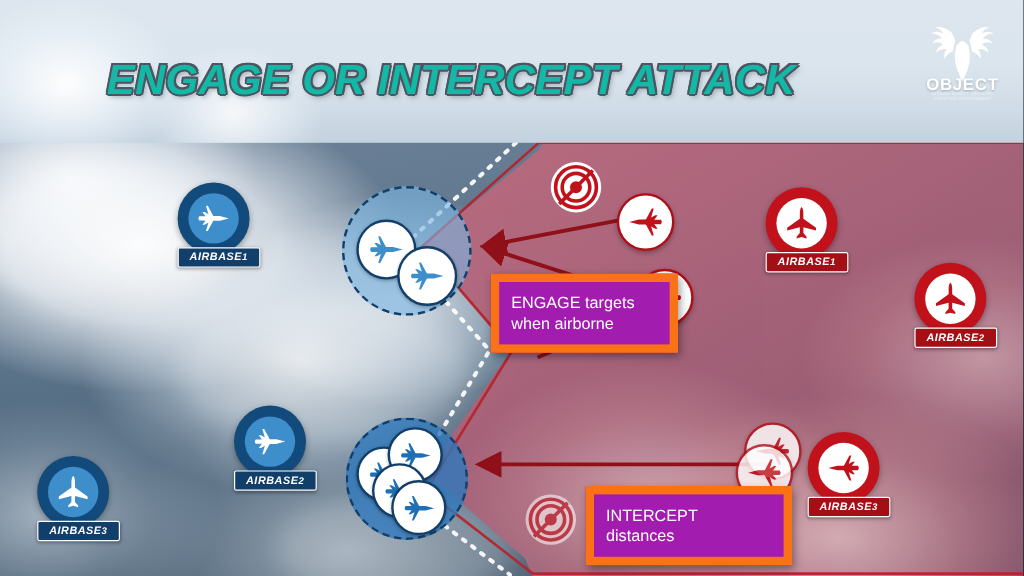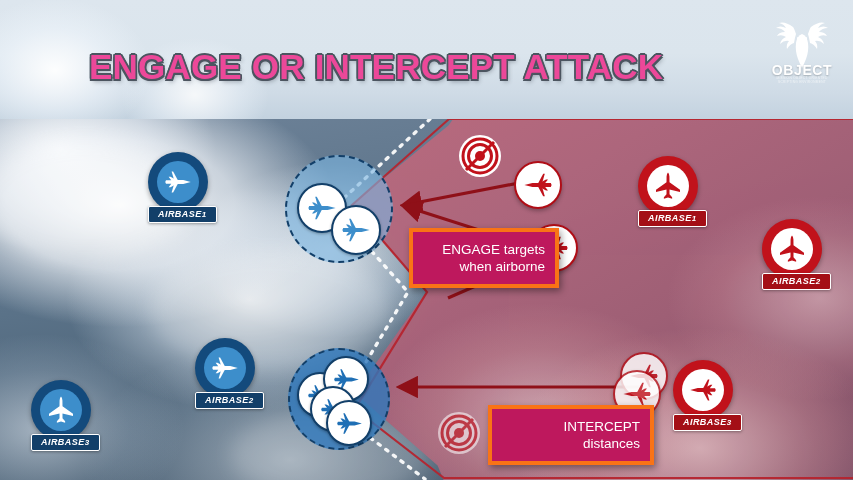--- a/index.html
+++ b/index.html
@@ -32,25 +32,25 @@
   }
 
   
   .header-band{position:absolute;left:0;top:0;width:853px;height:119px;
     background:
       radial-gradient(ellipse 120px 90px at 55px 70px, rgba(255,255,255,.95) 0%, rgba(240,246,252,.55) 45%, rgba(225,235,245,0) 80%),
       radial-gradient(ellipse 90px 70px at 195px 95px, rgba(255,255,255,.8) 0%, rgba(240,246,252,.4) 50%, rgba(225,235,245,0) 82%),
       linear-gradient(180deg,#dde6ee 0%,#dbe5ed 45%,#cfdbe6 78%,#c3d2df 100%);
   }
   .title{position:absolute;left:89px;top:47px;font-size:35px;font-weight:700;
-    letter-spacing:.2px;color:#ec4899;white-space:nowrap;
+    letter-spacing:.2px;color:#14b8a6;white-space:nowrap;
     text-shadow:
       -1.5px -1.5px 0 #4c5560, 1.5px -1.5px 0 #4c5560, -1.5px 1.5px 0 #4c5560, 1.5px 1.5px 0 #4c5560,
       0 -1.6px 0 #4c5560, 0 1.6px 0 #4c5560, -1.6px 0 0 #4c5560, 1.6px 0 0 #4c5560,
-      2px 3px 4px rgba(40,50,60,.35);}
+      2px 3px 4px rgba(40,50,60,.35); font-style: italic;}
 
   
   .logo{position:absolute;right:18px;top:14px;width:66px;height:66px;}
   .logo-text{position:absolute;right:16px;top:62px;width:70px;text-align:center;
     color:#fff;font-size:14px;font-weight:700;letter-spacing:.6px;
     text-shadow:0 1px 2px rgba(0,0,0,.25);}
   .logo-sub{position:absolute;right:16px;top:76px;width:70px;text-align:center;
     color:rgba(255,255,255,.65);font-size:3.2px;letter-spacing:.3px;}
 
   
@@ -84,22 +84,22 @@
   .foe{position:absolute;width:44px;height:44px;border-radius:50%;background:#fff;
     border:2.5px solid #b00d16;display:flex;align-items:center;justify-content:center;
     box-shadow:0 2px 4px rgba(0,0,0,.3);}
   .foe.dim{opacity:.8;}
 
   
   .radar{position:absolute;width:44px;height:44px;}
   .radar.faded{opacity:.62;}
 
   
-  .callout{position:absolute;background:#be185d;border:4px solid #f97316;
-    color:#fff;text-align:right;font-size:13.5px;line-height:17px;
+  .callout{position:absolute;background:#a21caf;border:7px solid #f97316;
+    color:#fff;text-align:left;font-size:13.5px;line-height:17px;
     box-shadow:2px 3px 7px rgba(0,0,0,.4);padding:9px 10px;}
 
   
   .arrows{position:absolute;inset:0;pointer-events:none;}
 </style>
 </head>
 <body>
 
 <div id="slide">
 

